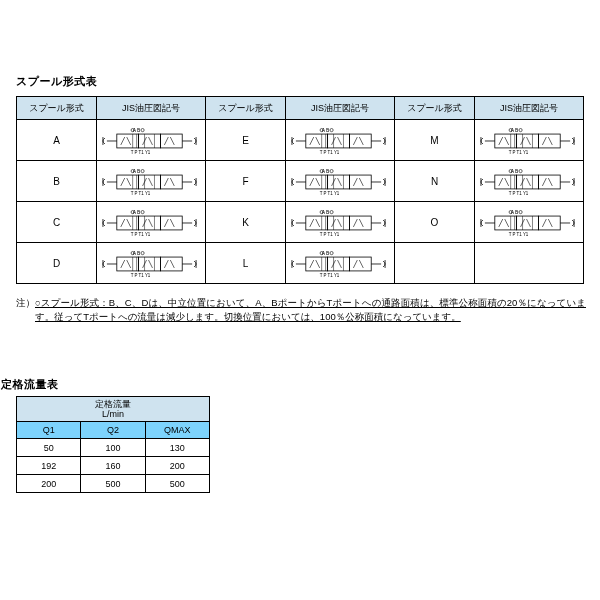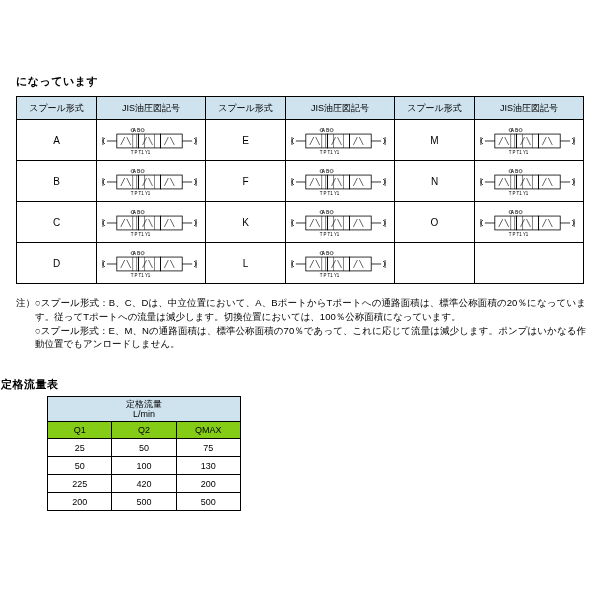--- a/index.html
+++ b/index.html
@@ -85,60 +85,60 @@
     display: flex;
     align-items: flex-start;
   }
   .note-label {
     flex: 0 0 auto;
     white-space: nowrap;
   }
   .note-body {
     flex: 1 1 auto;
     text-align: justify;
+    text-decoration: underline;
   }
 
   
   .flow-table {
     position: absolute;
     left: 16px;
     top: 396px;
     width: 194px;
     border-collapse: collapse;
     table-layout: fixed;
-    margin-left: 31px;
   }
   .flow-table th, .flow-table td {
     border: 1px solid #000;
     text-align: center;
     vertical-align: middle;
     font-size: 9px;
     height: 17px;
     padding: 0;
   }
   .flow-table thead tr.head1 th {
     background: #cfe3ef;
     font-weight: normal;
     height: 24px;
     line-height: 1.15;
   }
   .flow-table thead tr.head2 th {
-    background: #84cc16;
+    background: #7dd3fc;
     font-weight: normal;
     height: 16px;
   }
   .flow-table tbody td { background: #ffffff; }
   .fcol { width: 64px; }
 </style>
 </head>
 <body>
 
 <div class="page">
 
-  <div class="section-title" id="spool-title">になっています</div>
+  <div class="section-title" id="spool-title">スプール形式表</div>
 
   <table class="spool-table">
     <colgroup>
       <col class="col-type">
         <col class="col-sym">
       <col class="col-type">
         <col class="col-sym">
       <col class="col-type">
         <col class="col-sym">
     </colgroup>
@@ -354,24 +354,20 @@
         <td class="type-cell"></td>
         <td class="sym-cell"></td>
       </tr>
     </tbody>
   </table>
 
   <div class="notes">
     <div class="note-row">
       <span class="note-label">注）</span>
       <span class="note-body">○スプール形式：B、C、Dは、中立位置において、A、BポートからTポートへの通路面積は、標準公称面積の20％になっています。従ってTポートへの流量は減少します。切換位置においては、100％公称面積になっています。</span>
-    </div>
-    <div class="note-row">
-      <span class="note-label" style="visibility:hidden">注）</span>
-      <span class="note-body">○スプール形式：E、M、Nの通路面積は、標準公称面積の70％であって、これに応じて流量は減少します。ポンプはいかなる作動位置でもアンロードしません。</span>
     </div>
   </div>
 
   <div class="section-title" id="flow-title">定格流量表</div>
 
   <table class="flow-table">
     <colgroup>
       <col class="fcol">
         <col class="fcol">
         <col class="fcol">
@@ -384,32 +380,27 @@
         </th>
       </tr>
       <tr class="head2">
         <th>Q1</th>
         <th>Q2</th>
         <th>QMAX</th>
       </tr>
     </thead>
     <tbody>
       <tr>
-        <td>25</td>
-        <td>50</td>
-        <td>75</td>
-      </tr>
-      <tr>
         <td>50</td>
         <td>100</td>
         <td>130</td>
       </tr>
       <tr>
-        <td>225</td>
-        <td>420</td>
+        <td>192</td>
+        <td>160</td>
         <td>200</td>
       </tr>
       <tr>
         <td>200</td>
         <td>500</td>
         <td>500</td>
       </tr>
     </tbody>
   </table>
 

